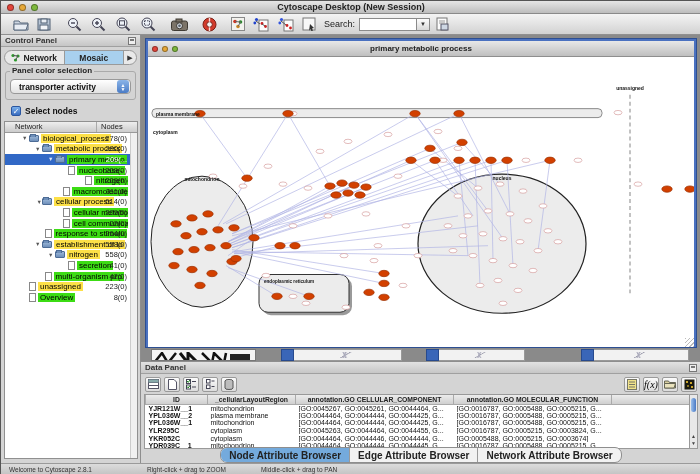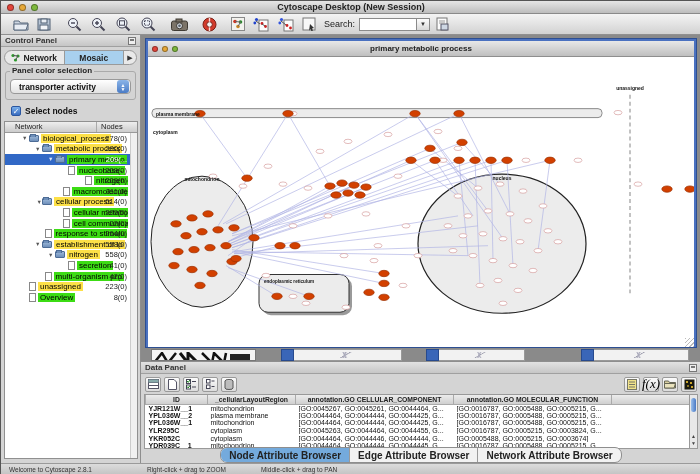--- a/index.html
+++ b/index.html
@@ -91,21 +91,21 @@
     background:
       linear-gradient(115deg, transparent 46%, #aab 47%, transparent 49%),
       linear-gradient(65deg, transparent 46%, #aab 47%, transparent 49%),
       linear-gradient(150deg, transparent 47%, #99a 48%, transparent 50%);
   }
 
   
   #data-panel { position:absolute; left:140px; top:360px; width:560px; height:102px; background:#d4d4d4; border-top:1px solid #8e8e8e; }
   #dp-toolbar { height:20px; display:flex; align-items:center; padding:0 4px; gap:3px; }
   .dp-btn { width:16px; height:15px; border:1px solid #9a9a9a; border-radius:2px; background:linear-gradient(#fbfbfb,#dcdcdc);
-    display:flex; align-items:center; justify-content:center; font-size:13px; }
+    display:flex; align-items:center; justify-content:center; font-size:10px; }
   .dp-spacer { flex:1; }
   #dp-table-wrap { position:absolute; left:3px; top:32px; width:548px; height:55px; background:#fff; border:1px solid #999; overflow:hidden; }
   #dp-scroll { position:absolute; right:3px; top:32px; width:9px; height:55px; background:#e8e8e8; border:1px solid #999; }
   #dp-thumb { position:absolute; left:1px; top:3px; width:5px; height:14px; border-radius:3px; background:linear-gradient(90deg,#9cc0ec,#4878c4); }
   .dp-arr { position:absolute; left:0; width:7px; height:7px; font-size:5px; text-align:center; color:#444; }
   table#attr-table { border-collapse:collapse; table-layout:fixed; width:548px; }
   #attr-table th { height:9px; background:linear-gradient(#ececec,#cfcfcf); border:1px solid #aaa; border-top:none;
     font-size:6.8px; font-weight:bold; color:#222; overflow:hidden; white-space:nowrap; }
   #attr-table td { height:7.6px; font-size:7px; color:#111; white-space:nowrap; overflow:hidden; padding:0 3px; border:none; }
   #attr-table td.c0 { font-weight:bold; }

